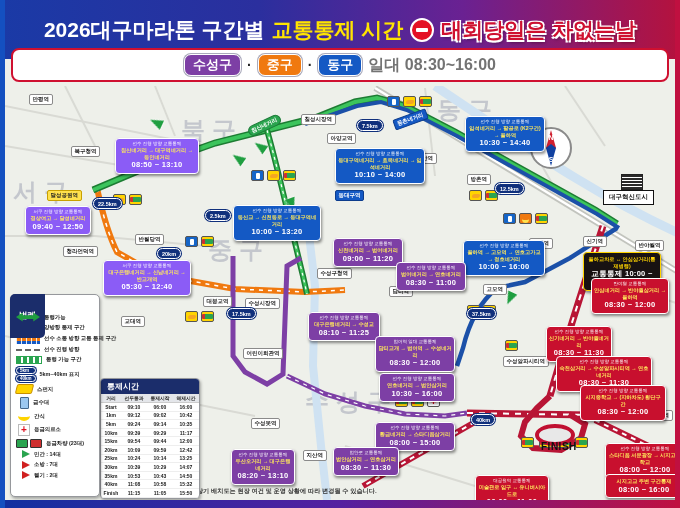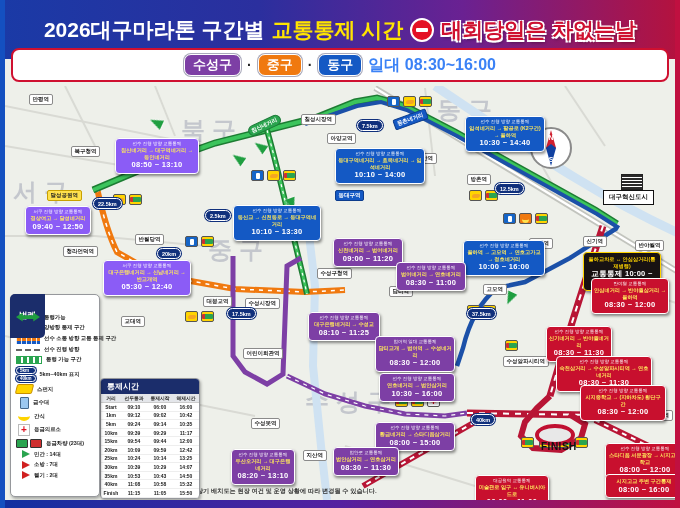--- a/index.html
+++ b/index.html
@@ -15,21 +15,21 @@
   .hdr .t3{color:#cf1030;font-size:21px;font-weight:900;
     text-shadow:-1.5px -1.5px 0 #fff,1.5px -1.5px 0 #fff,-1.5px 1.5px 0 #fff,1.5px 1.5px 0 #fff,2px 3px 3px rgba(0,0,0,.35);}
   .noentry{width:20px;height:20px;border-radius:50%;background:#e41025;border:2px solid #fff;
     display:inline-flex;align-items:center;justify-content:center;flex:0 0 auto;}
   .noentry i{display:block;width:12px;height:4px;background:#fff;border-radius:1px;}
   
   .sub{position:absolute;left:6px;top:48px;width:658px;height:34px;background:#fff;
     border:2px solid #cf1030;border-radius:8px;display:flex;align-items:center;justify-content:center;
     gap:6px;z-index:60;box-sizing:border-box;}
   .sub .d1{color:#e0103a;font-size:16px;font-weight:900;}
-  .sub .d2{color:#3b82f6;font-size:16px;font-weight:900;}
+  .sub .d2{color:#737373;font-size:16px;font-weight:900;}
   .gu{color:#fff;font-size:13px;font-weight:800;padding:1px 8px;border-radius:7px;border:1.5px solid #fff;
     box-shadow:0 0 0 1px #aab;}
   .dot{font-size:14px;font-weight:900;color:#222;}
   
   .map{position:absolute;left:0;top:86px;width:670px;height:414px;background:#eef0ea;overflow:hidden;}
   .botbar{position:absolute;left:-5px;bottom:0;width:680px;height:8px;
     background:linear-gradient(90deg,#1030a0,#5520a0,#c01040);z-index:70;}
   svg.lay{position:absolute;left:0;top:0;z-index:4;}
   .wm{position:absolute;font-size:24px;font-weight:bold;color:#c4c7cd;letter-spacing:7px;z-index:3;}
   
@@ -316,21 +316,21 @@
 
         <div class="callout" style=";left:460px;top:30px;width:74px" data-variant="blue">
           <div class="co-title">선수 진행 방향 교통통제</div>
           <div class="co-route">입석네거리 → 팔공로 (K2구간) → 율하역</div>
           <div class="co-time">10:30 ~ 14:40</div>
         </div>
 
         <div class="callout" style=";left:228px;top:119px;width:82px" data-variant="blue">
           <div class="co-title">선수 진행 방향 교통통제</div>
           <div class="co-route">동신교 → 신천동로 → 동대구역네거리</div>
-          <div class="co-time">10:10 ~ 13:30</div>
+          <div class="co-time">10:00 ~ 13:20</div>
         </div>
 
         <div class="callout" style=";left:458px;top:154px;width:76px" data-variant="blue">
           <div class="co-title">선수 진행 방향 교통통제</div>
           <div class="co-route">율하역 → 고모역 → 연호고가교 → 청호네거리</div>
           <div class="co-time">10:00 ~ 16:00</div>
         </div>
 
         <div class="callout" style=";left:328px;top:152px;width:64px" data-variant="purple">
           <div class="co-title">선수 진행 방향 교통통제</div>

